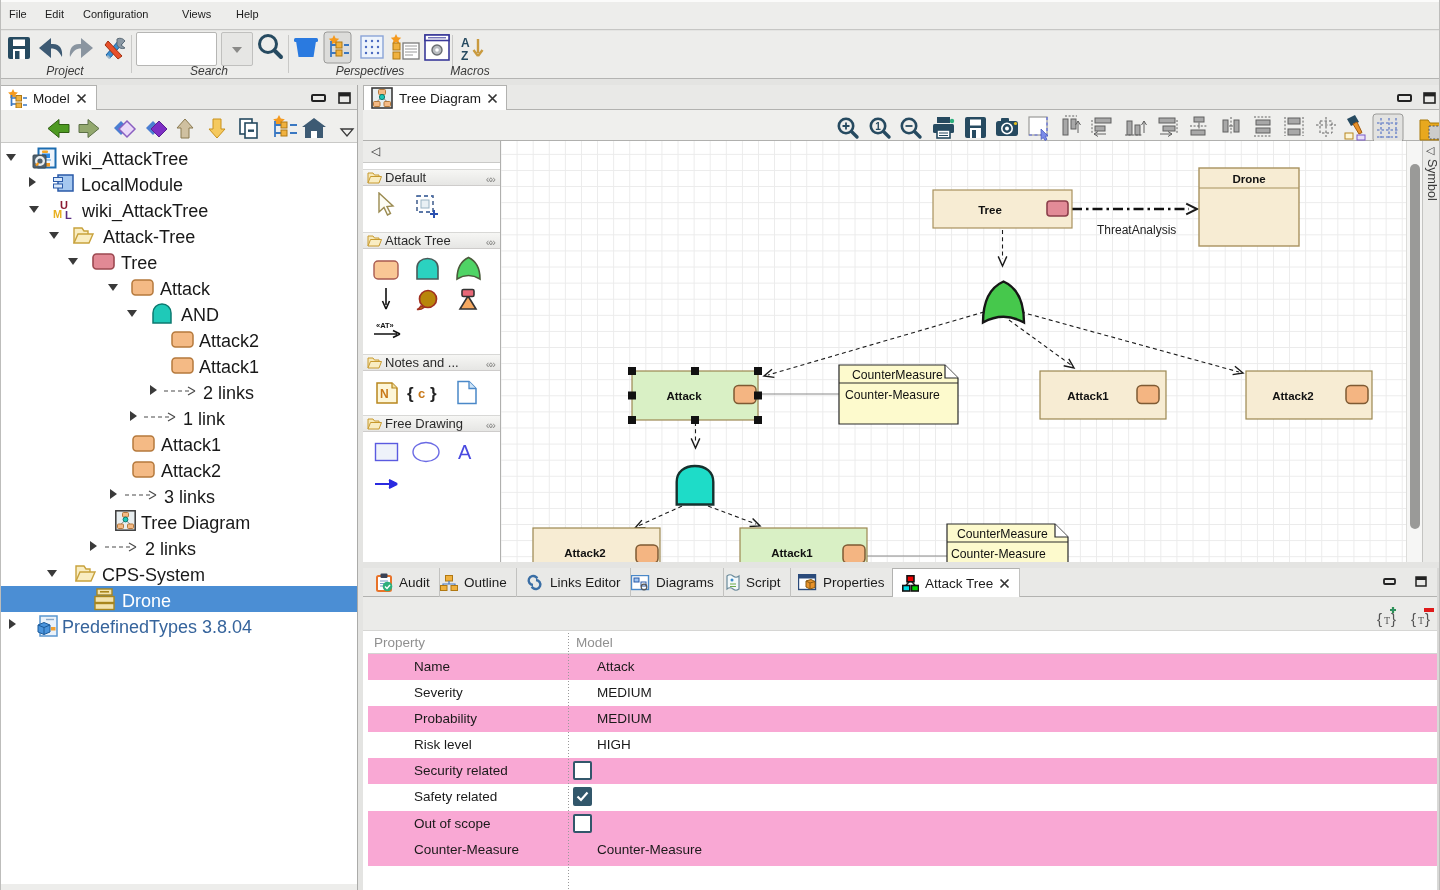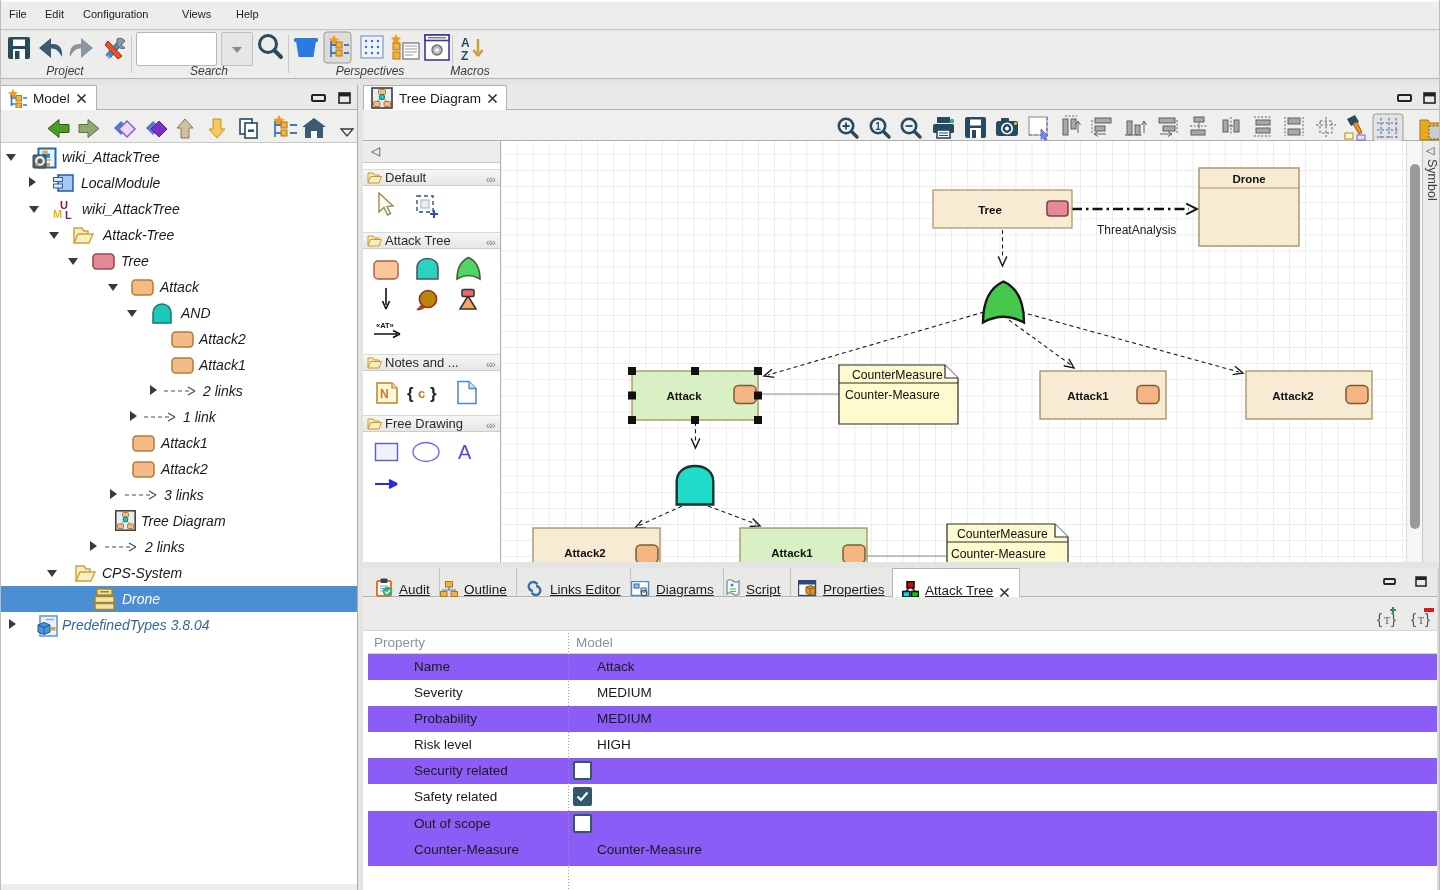--- a/index.html
+++ b/index.html
@@ -19,48 +19,48 @@
 #editorpanel { left:363px; top:85px; width:1077px; height:477px; background:#fff; }
 #bottompanel { left:363px; top:568px; width:1077px; height:322px; background:#fff; }
 .tabbar { position:absolute; left:0; top:0; width:100%; height:25px; background:#e9e9e7; border-bottom:1px solid #b2b2b0; }
 .tab-active { position:absolute; top:0; height:25px; background:#fff; border:1px solid #b2b2b0; border-bottom:none; display:flex; align-items:center; font-size:13.5px; padding:0 7px; gap:6px; }
 .minmax { position:absolute; top:7px; }
 
 #lvtools { position:absolute; left:0; top:25px; width:100%; height:33px; background:#efefed; border-bottom:1px solid #c9c9c7; }
 
 #tree { position:absolute; left:0; top:59px; width:100%; }
 .trow { position:relative; height:26px; white-space:nowrap; }
-.trow .lbl { position:absolute; top:5px; font-size:14px; color:#191919;font-style:italic; }
+.trow .lbl { position:absolute; top:5px; font-size:18px; color:#191919; }
 .tarrow { position:absolute; top:8px; width:0; height:0; }
 .exp { border-left:5.5px solid transparent; border-right:5.5px solid transparent; border-top:7px solid #3a3a3a; top:10px; }
 .col { border-top:5.5px solid transparent; border-bottom:5.5px solid transparent; border-left:7px solid #3a3a3a; top:7px; }
 .ticon { position:absolute; top:3px; }
 
 #palette { position:absolute; left:0; top:56px; width:138px; height:421px; background:#fff; border-right:1px solid #b0b0ae; }
 .phead { position:relative; height:17px; background:linear-gradient(#f6f6f4,#e6e6e4); border-top:1px solid #d8d8d6; border-bottom:1px solid #cecccb; font-size:13px; color:#2a2a2a; padding-left:22px; line-height:16px; }
 .phead svg.folder { position:absolute; left:4px; top:1px; }
 .phead .chev { position:absolute; right:6px; top:1px; color:#8a8a88; font-size:11px; letter-spacing:-2px; }
 
 #canvas { position:absolute; left:138px; top:56px; width:905px; height:421px; background:#fff;
   background-image:linear-gradient(to right,#ebebeb 1px,transparent 1px),linear-gradient(to bottom,#ebebeb 1px,transparent 1px);
   background-size:16.1px 16.1px; background-position:15.6px 12.9px; }
 #vscroll { position:absolute; left:1043px; top:56px; width:16px; height:421px; background:#f6f6f5; border-left:1px solid #dcdcda; }
 #vscroll .thumb { position:absolute; left:3px; top:23px; width:10px; height:365px; background:#9a9a98; border-radius:5px; }
 #symstrip { position:absolute; left:1059px; top:56px; width:18px; height:421px; background:#ebebe9; border-left:1px solid #c4c4c2; }
 #symstrip .symtxt { position:absolute; left:2px; top:18px; font-size:12.5px; color:#3a3a3a; writing-mode:vertical-rl; }
 
 #edtools { position:absolute; left:0; top:25px; width:100%; height:31px; background:#efefed; border-bottom:1px solid #b0b0ae; }
 
-.btab { position:absolute; top:0; height:29px; display:flex; align-items:flex-end; gap:6px; font-size:13.5px; padding:0 9px; border-right:1px solid #c2c2c0; color:#1c1c1c;text-decoration:underline; }
+.btab { position:absolute; top:0; height:29px; display:flex; align-items:center; gap:6px; font-size:13.5px; padding:0 9px; border-right:1px solid #c2c2c0; color:#1c1c1c; }
 
 #proptable { position:absolute; left:5px; top:65px; width:1072px; }
 .prow { position:relative; height:26.1px; font-size:13.5px; }
 .prow .pn { position:absolute; left:46px; top:5px; }
 .prow .pv { position:absolute; left:229px; top:5px; }
-.alt { background:#8b5cf6; }
+.alt { background:#f9a8d4; }
 #pheader { position:relative; height:21px; border-bottom:1px solid #d4d4d2; font-size:13.5px; color:#909090; }
 .cbox { position:absolute; left:205px; top:3px; width:19px; height:19px; border:2px solid #32576b; background:#fff; border-radius:2px; }
 .cbox.on { background:#32576b; }
 .dotline { position:absolute; left:200px; top:0; width:1px; height:257px; background-image:linear-gradient(#9a9a9a 1px,transparent 1px); background-size:1px 3px; }
 svg { display:block; }
 </style>
 </head>
 <body>
 
 <div class="abs" style="left:0;top:0;width:1440px;height:2px;background:#fbfbfa"></div>

